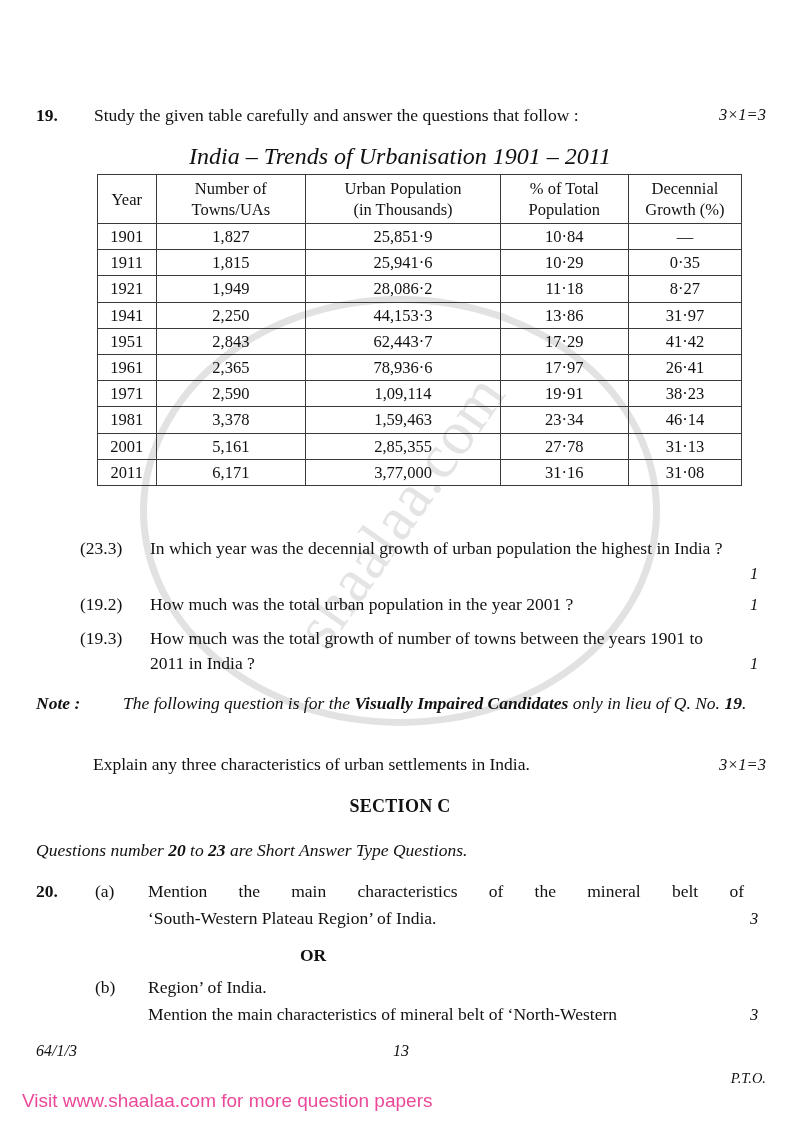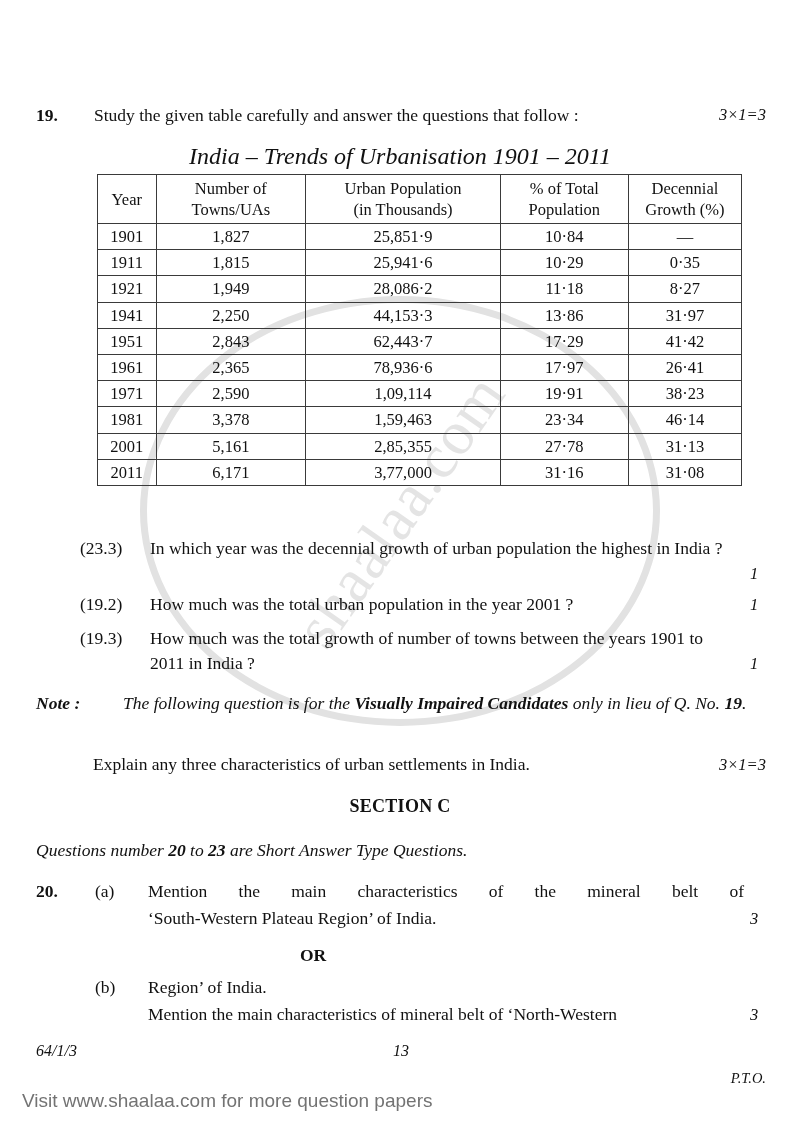--- a/index.html
+++ b/index.html
@@ -295,21 +295,21 @@
   #footer .f-left   { position: absolute; left: 0; top: 0; }
   #footer .f-center { position: absolute; left: 0; top: 0; width: 730px; text-align: center; }
   #footer .f-right  { position: absolute; right: 0; top: 0; font-size: 14.5px; margin-top: 28px; }
 
   #site-banner {
     left: 22px;
     top: 1090px;
     font-family: "Liberation Sans", "DejaVu Sans", sans-serif;
     font-style: normal;
     font-size: 19px;
-    color: #737373;
+    color: #ec4899;
   }
 </style>
 </head>
 <body>
 
 <div id="watermark">
   <div class="wm-ring"></div>
   <div class="wm-text">shaalaa.com</div>
 </div>
 

